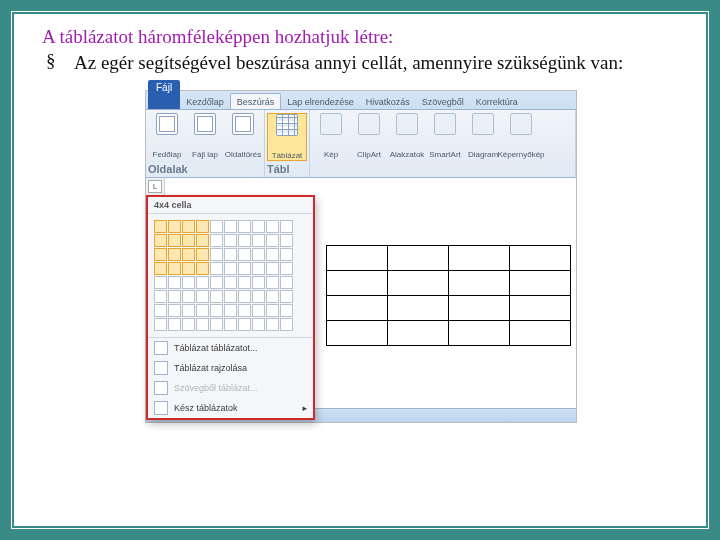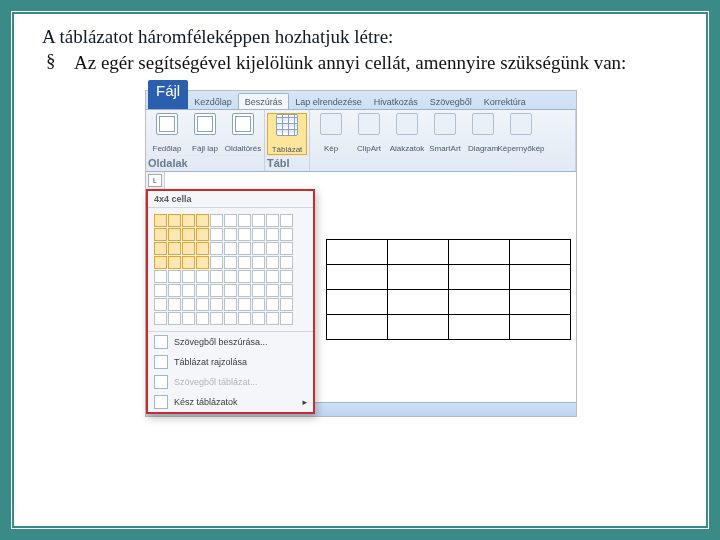--- a/index.html
+++ b/index.html
@@ -1,37 +1,37 @@
 <!DOCTYPE html>
 <html><head>
 <meta charset="utf-8">
 <style>
   body { margin:0; padding:0; font-family:"Times New Roman", serif; }
   .slide { width:720px; height:540px; box-sizing:border-box; background:#3a8a87; position:relative; overflow:hidden; }
   .inner { position:absolute; inset:12px; background:#fff; border:2px solid #3a8a87; outline:1px solid #fff; box-sizing:border-box; padding:12px 28px; }
-  .lead { font-size:19px; color:#0f172a; }
+  .lead { font-size:19px; color:#a21caf; }
   .bul { display:flex; gap:4px; font-size:19px; color:#111; margin-top:2px; text-align:justify; }
   .bul .sym { flex:0 0 24px; padding-left:4px;}
   .bul .txt { flex:1; line-height:1.35; }
   .shot-wrap { width:430px; margin:14px auto 0; }
   .shot { width:100%; font-family:"Segoe UI", Tahoma, sans-serif; font-size:9px; color:#444; background:#fff; border:1px solid #bcbcbc; }
   
   .tabs { display:flex; align-items:flex-end; height:18px; background:linear-gradient(#d6e6f7,#cddff4); border-bottom:1px solid #9cb3cf; }
-  .filetab { background:#2a5fb0; color:#fff; padding:2px 8px 10px; font-size:15px; border-radius:2px 2px 0 0; margin-left:2px;}
+  .filetab { background:#2a5fb0; color:#fff; padding:2px 8px 16px; font-size:10px; border-radius:2px 2px 0 0; margin-left:2px;}
   .tab { padding:3px 6px 2px; font-size:9px; color:#4a5a70; }
   .tab.sel { background:#f4f6f9; border:1px solid #9cb3cf; border-bottom:0; border-radius:2px 2px 0 0; }
   .ribbon { display:flex; background:linear-gradient(#f1f5fa,#e1e9f3); border-bottom:1px solid #9fb6d0; }
   .group { display:flex; flex-direction:column; justify-content:space-between; padding:3px 2px 1px; border-right:1px solid #c5d3e4; }
   .big { display:flex; flex-direction:column; align-items:center; width:38px; }
   .big.sel { background:#fde69a; border:1px solid #e7a52a; border-radius:0; }
   .bigico { width:20px; height:20px; border:1px solid #8aa2bf; background:#fff; position:relative; border-radius:2px; }
   .bigico.page::after{content:"";position:absolute;inset:2px;border:1px solid #8aa2bf;}
   .bigico.table{background:linear-gradient(#fff 50%,#e8eff8 50%) 0 0/100% 6px;}
   .bigico.table::before{content:"";position:absolute;inset:0;background:repeating-linear-gradient(90deg,transparent 0 5px,#8aa2bf 5px 6px),repeating-linear-gradient(0deg,transparent 0 5px,#8aa2bf 5px 6px);}
-  .lbl { font-size:8px; text-align:center; line-height:1; margin-top:10px; color:#4a5a70;}
+  .lbl { font-size:8px; text-align:center; line-height:1; margin-top:16px; color:#4a5a70;}
   .grplbl { font-size:11px; color:#6a7a8f; padding:1px 0; border-top:1px solid #dfe7f1;font-weight:bold;}
   .sm { width:20px; height:20px; border:1px solid #b0bfd1; background:#eaf0f8; border-radius:2px;}
   .workarea { display:flex; background:#fff; min-height:230px;flex-direction:column;}
   .rl { width:18px; background:#eef2f6; border-right:1px solid #c8d1dc;}
   
   .panelcol { position:relative; flex:1;}
   .panel { position:absolute; left:0; top:0; width:165px; background:#f4f6f9; border:2px solid #cf2a2a; box-shadow:2px 4px 8px rgba(0,0,0,.25);}
   .pan-hdr { padding:3px 6px; font-size:9px; font-weight:bold; color:#5a5a5a; border-bottom:1px solid #d0d7e0;}
   .gridpick { display:grid; grid-template-columns:repeat(10,13px); grid-template-rows:repeat(8,13px); gap:1px; padding:6px;}
   .cell { border:1px solid #b8c2cf; background:#fff;}
@@ -46,21 +46,21 @@
   .status { background:linear-gradient(#cfe1f5,#bcd5ef); border-top:1px solid #9fb6d0; padding:2px 6px; font-size:8px; color:#3a4a60;}
 </style>
 </head>
 <body>
 
 <div class="slide">
   <div class="inner">
     <div class="lead">A táblázatot háromféleképpen hozhatjuk létre:</div>
     <div class="bul">
       <div class="sym">§</div>
-      <div class="txt">Az egér segítségével kijelölünk annyi cellát, amennyire szükségünk van:</div>
+      <div class="txt">Az egér segítségével beszúrása annyi cellát, amennyire szükségünk van:</div>
     </div>
 
     <div class="shot-wrap">
       <div class="shot">
 
         <div class="tabs">
           <div class="filetab">Fájl</div>
           <div class="tab">Kezdőlap</div>
           <div class="tab sel">Beszúrás</div>
           <div class="tab">Lap elrendezése</div>
@@ -237,21 +237,21 @@
                   <div class="cell"></div>
                   <div class="cell"></div>
                   <div class="cell"></div>
                   <div class="cell"></div>
                   <div class="cell"></div>
                   <div class="cell"></div>
                 </div>
               <div class="menu">
                 <div class="mi">
                     <div class="ic"></div>
-                    <span>Szövegből beszúrása...</span>
+                    <span>Táblázat táblázatot...</span>
                   </div>
                 <div class="mi">
                     <div class="ic"></div>
                     <span>Táblázat rajzolása</span>
                   </div>
                 <div class="mi dis">
                     <div class="ic"></div>
                     <span>Szövegből táblázat...</span>
                   </div>
                 <div class="mi">

